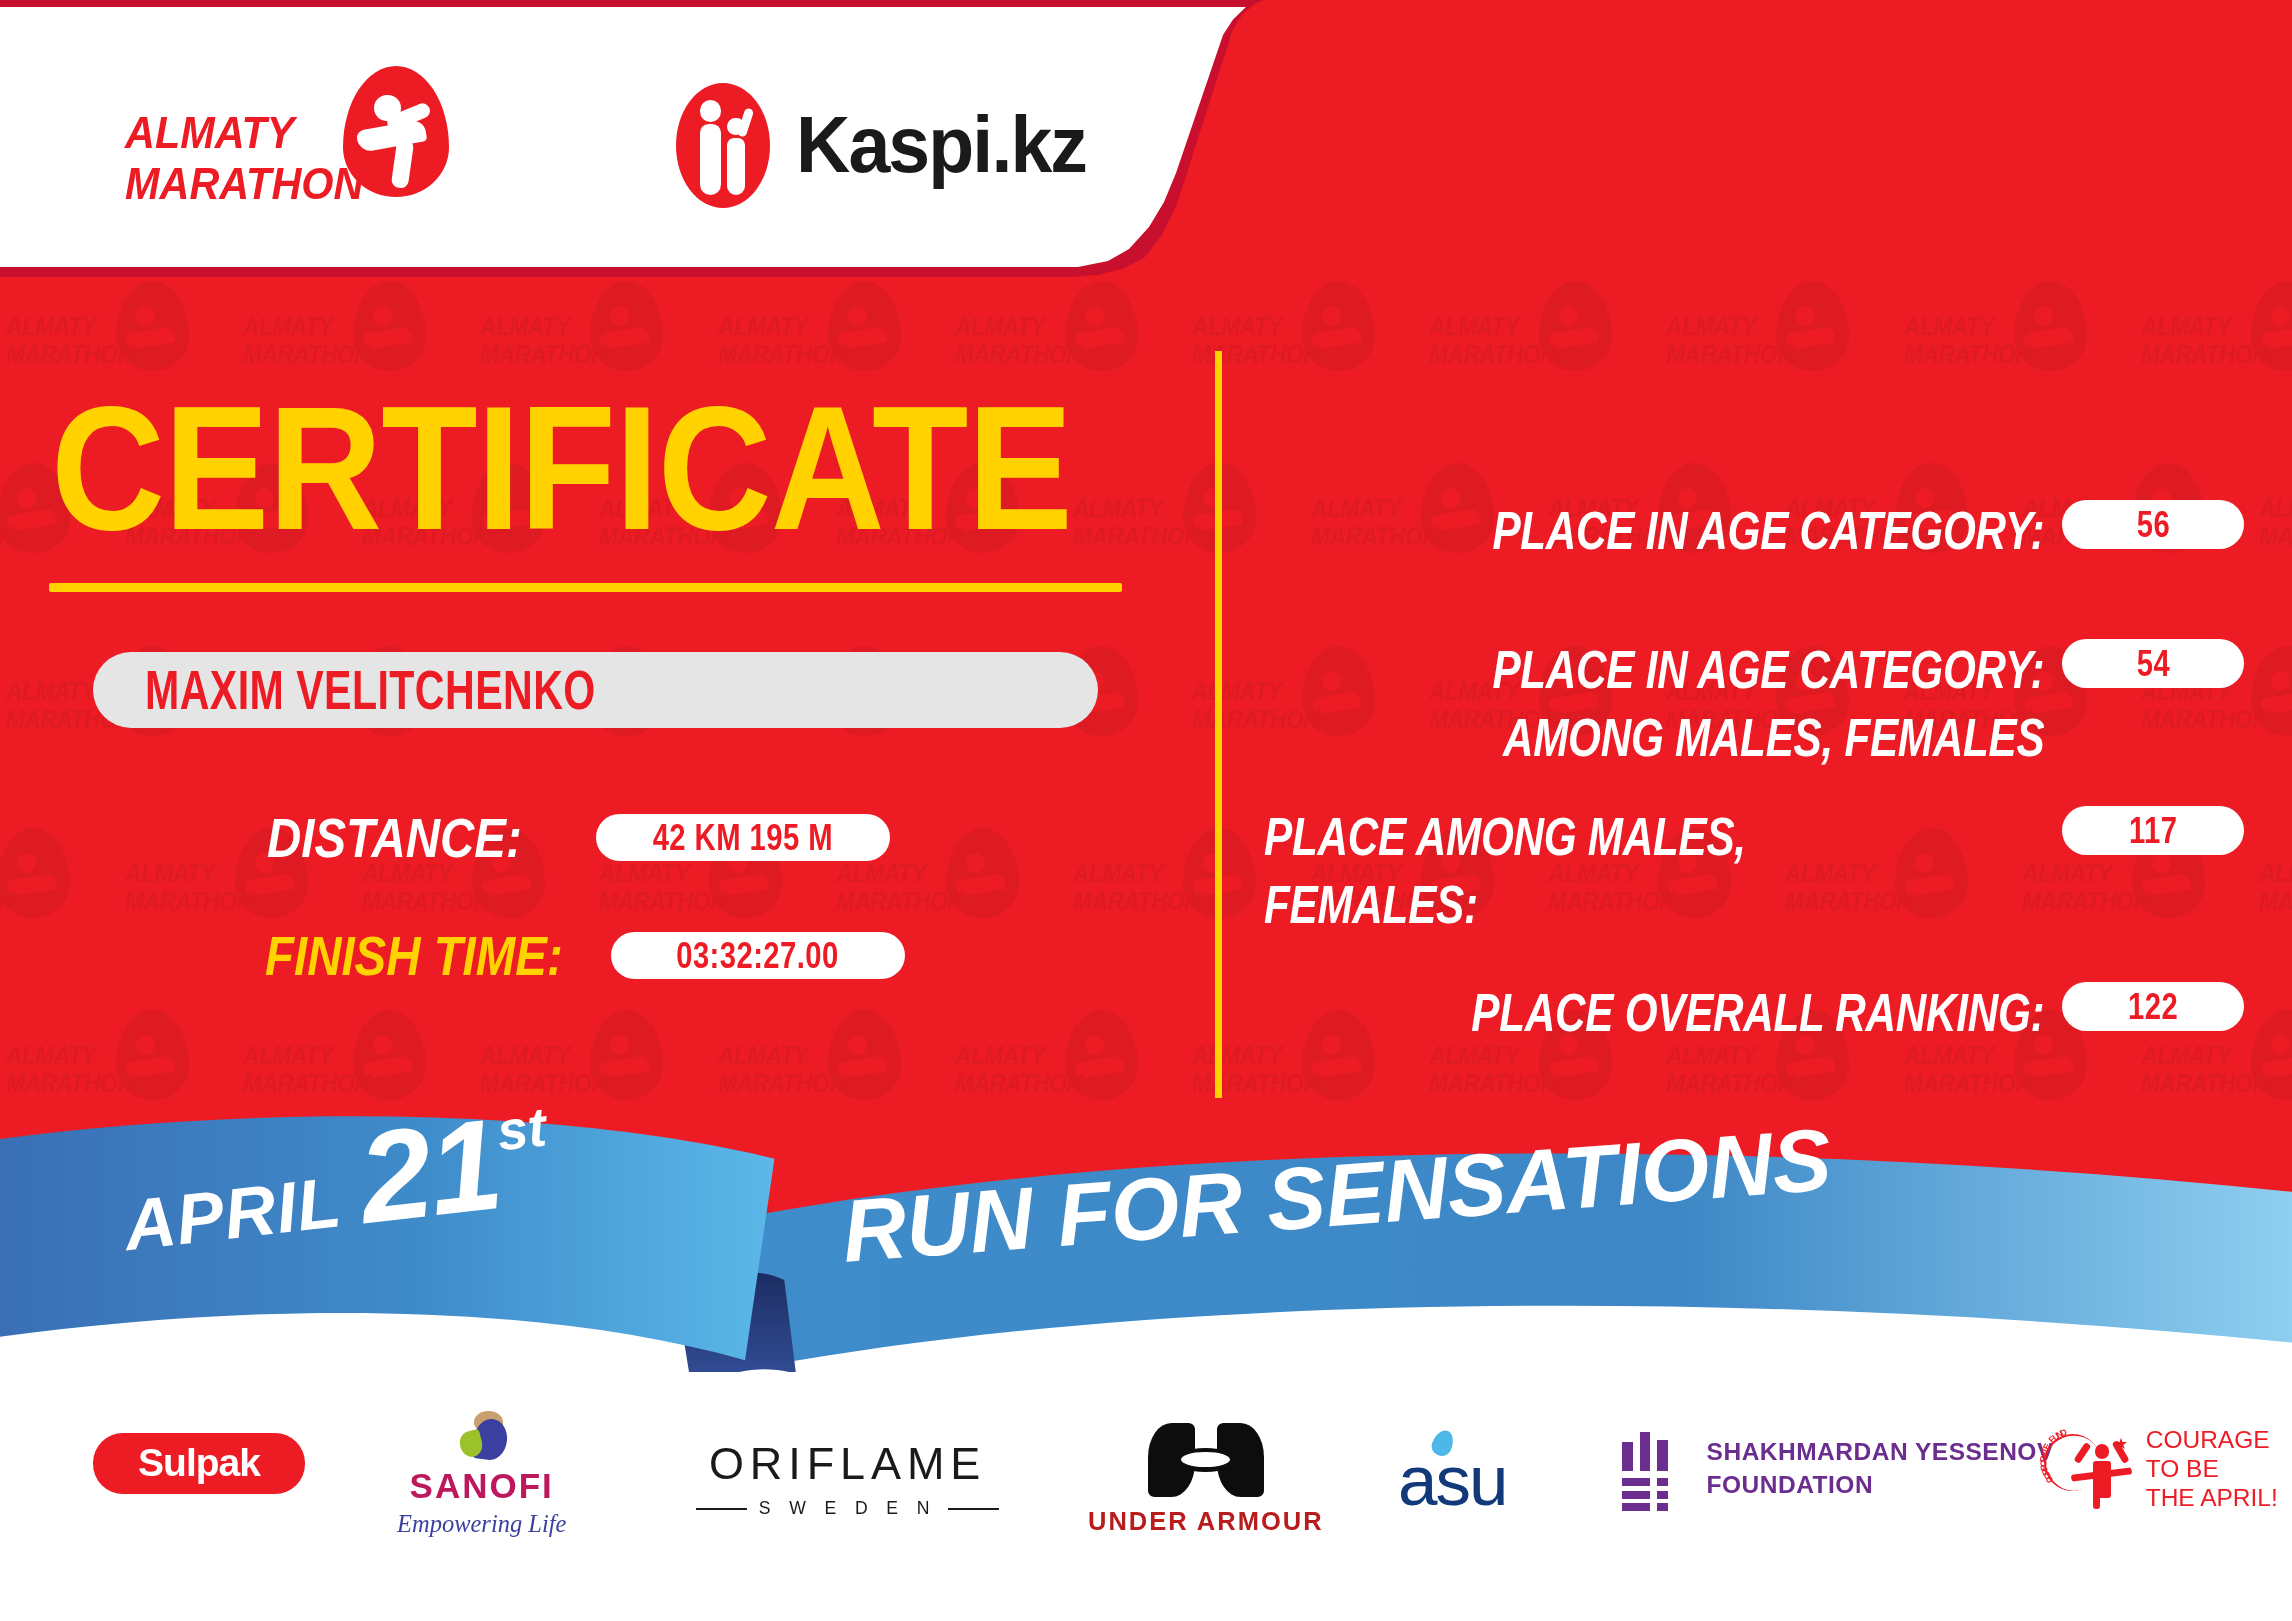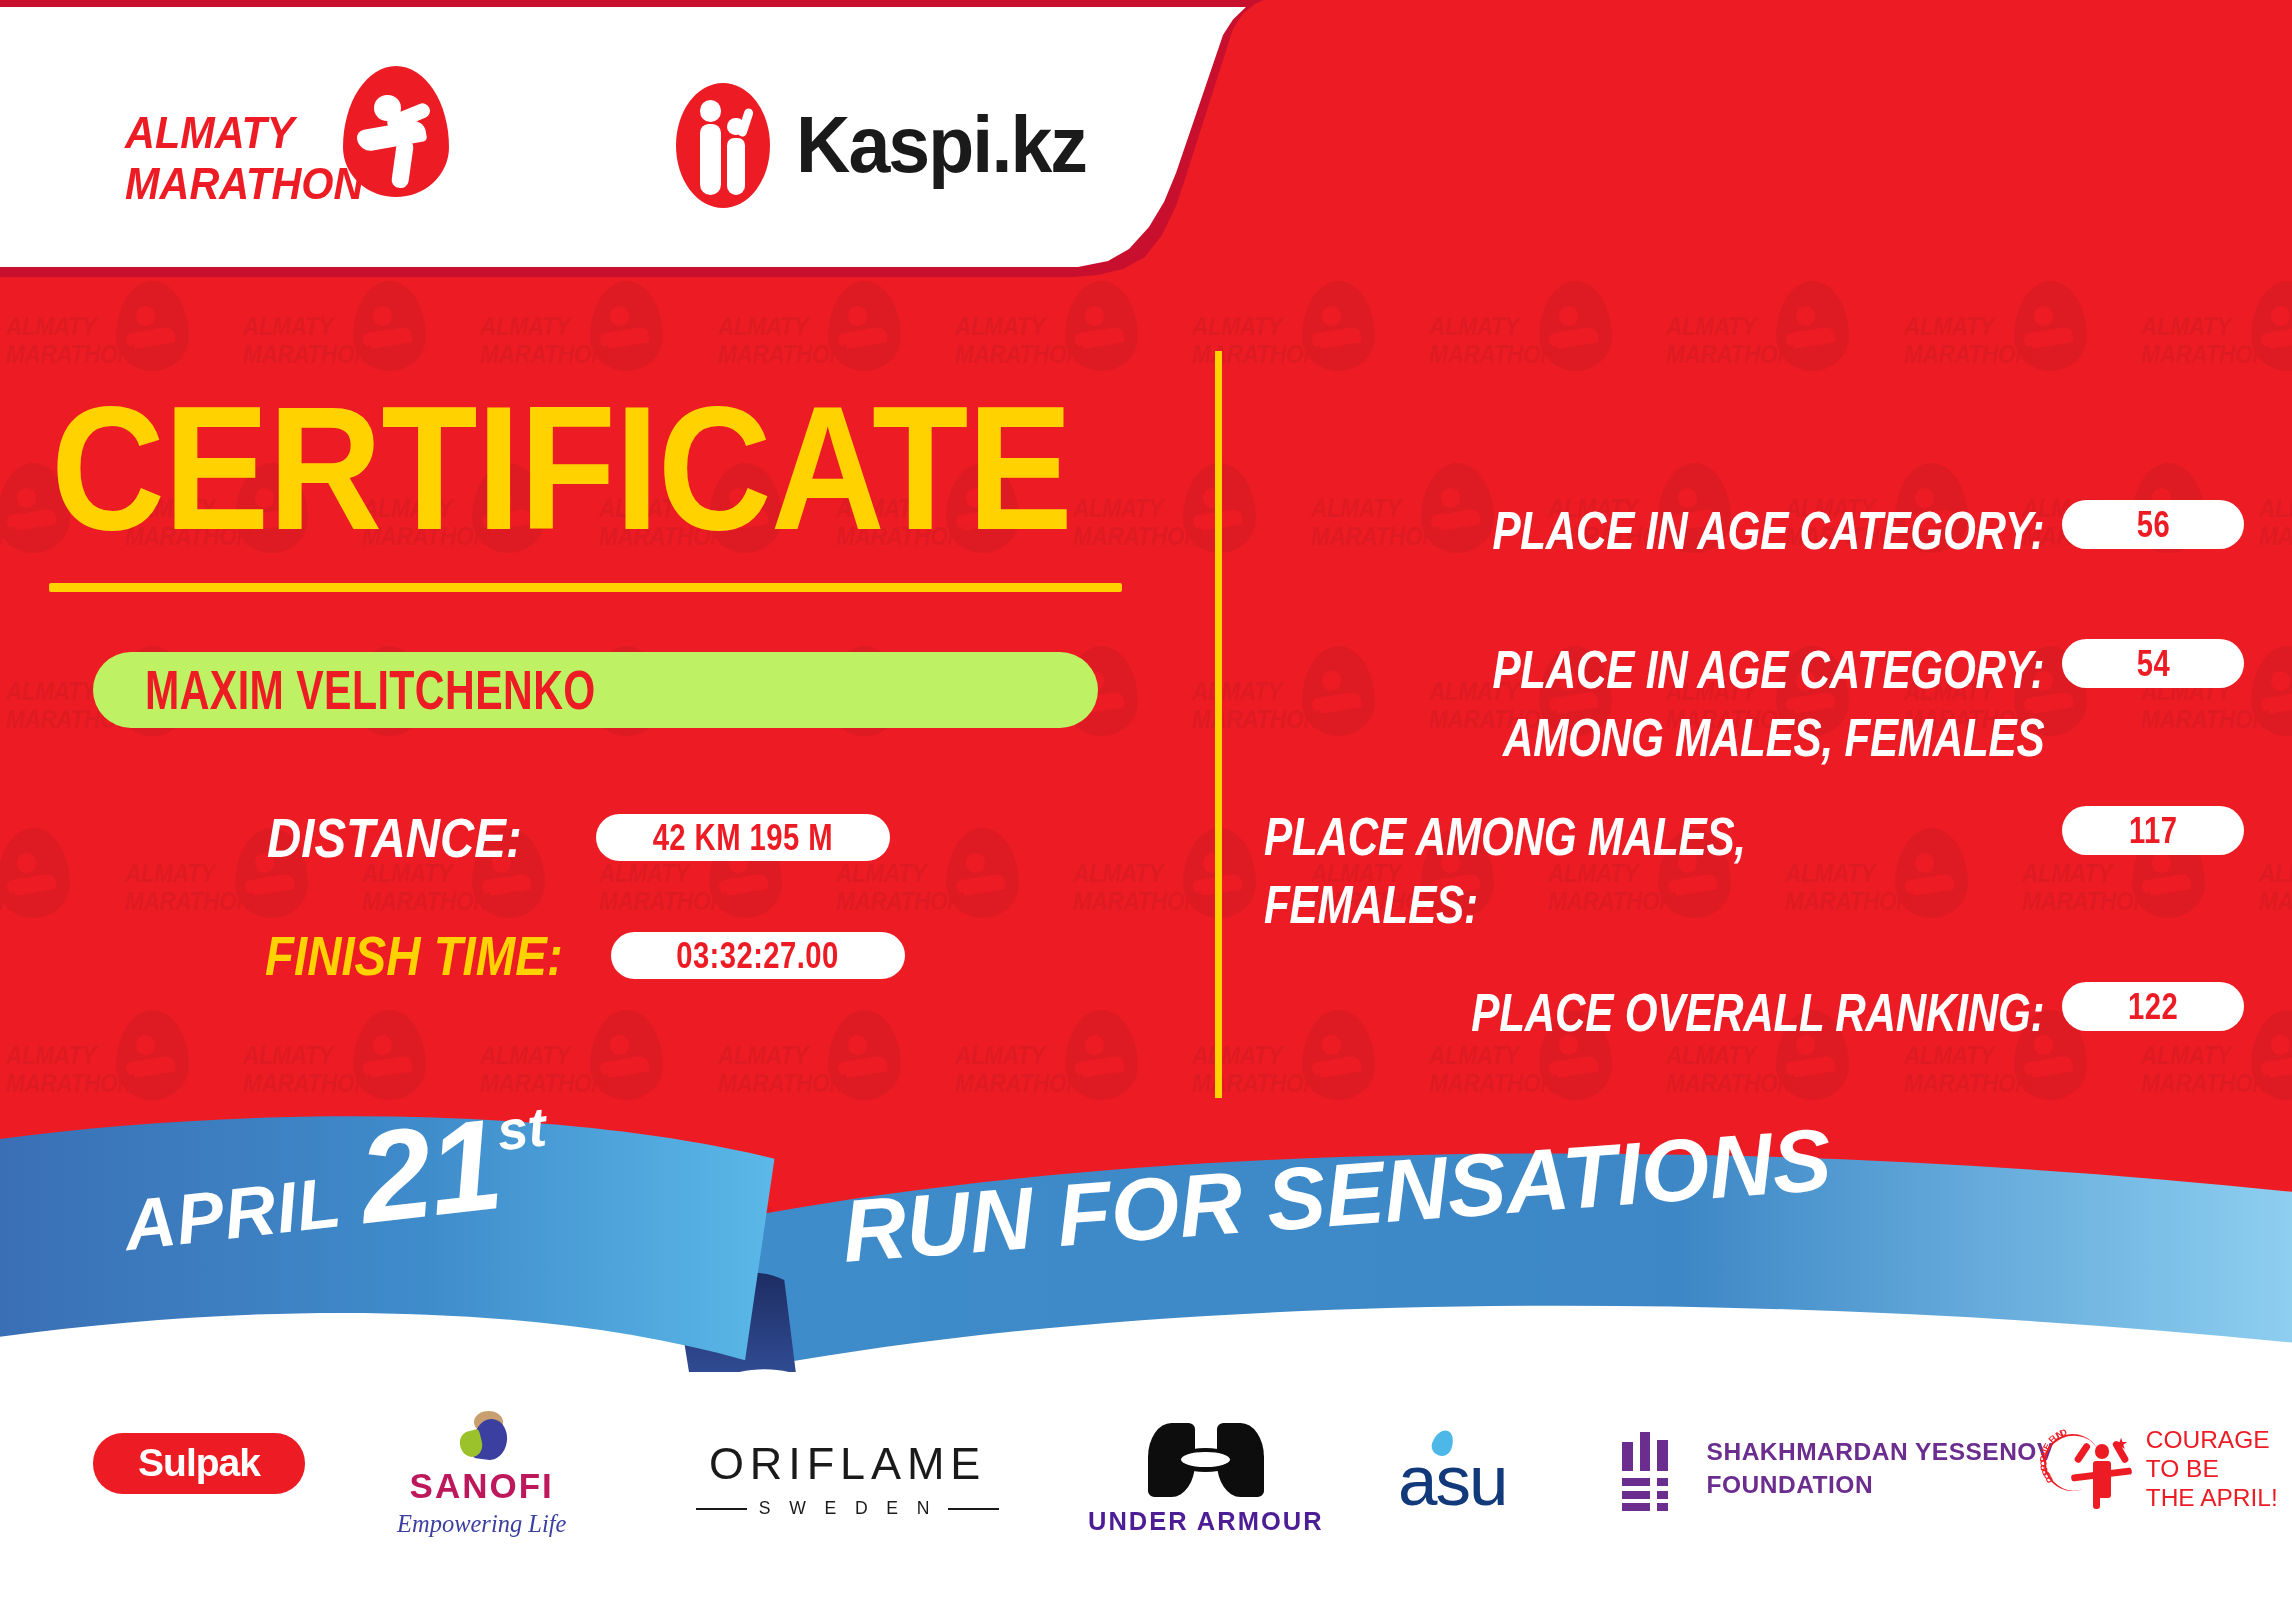--- a/index.html
+++ b/index.html
@@ -235,21 +235,21 @@
     position: absolute;
     left: 49px; top: 250px;
     width: 1073px; height: 8.8px;
     background: #ffd200;
     border-radius: 2px;
   }
   .name-pill {
     position: absolute;
     left: 93px; top: 319px;
     width: 1005px; height: 76px;
-    background: #bef264;
+    background: #e5e5e5;
     border-radius: 39px;
     display: flex; align-items: center;
   }
   .name-text {
     margin-left: 52px;
     color: #ed1c24;
     font-family: "Liberation Sans", sans-serif;
     font-weight: 700;
     font-size: 49px;
     letter-spacing: 0.5px;
@@ -495,21 +495,21 @@
   .ua-mark .rw { right: 0; border-radius: 14% 50% 14% 50% / 8% 46% 8% 46%; }
   .ua-mark .ctr {
     position: absolute; left: 25.5px; top: 25.5px;
     width: 65px; height: 23.5px; background: #0d0d0d; border-radius: 50%;
   }
   .ua-mark .hole {
     position: absolute; left: 33px; top: 29px;
     width: 49px; height: 15.7px; background: #ffffff; border-radius: 50%;
   }
   .ua-name {
-    color: #4c1d95; font-family: "Liberation Sans", sans-serif;
+    color: #b91c1c; font-family: "Liberation Sans", sans-serif;
     font-weight: 700; font-size: 25.5px; letter-spacing: 2px; margin-top: 9.8px;
   }
 
   
   #sp-asu { left: 1362px; top: 29px; }
   .asu-text {
     position: relative;
     color: #123a7a; font-family: "Liberation Sans", sans-serif;
     font-weight: 400; font-size: 71px; letter-spacing: -2px; margin-left: 36px;
   }

